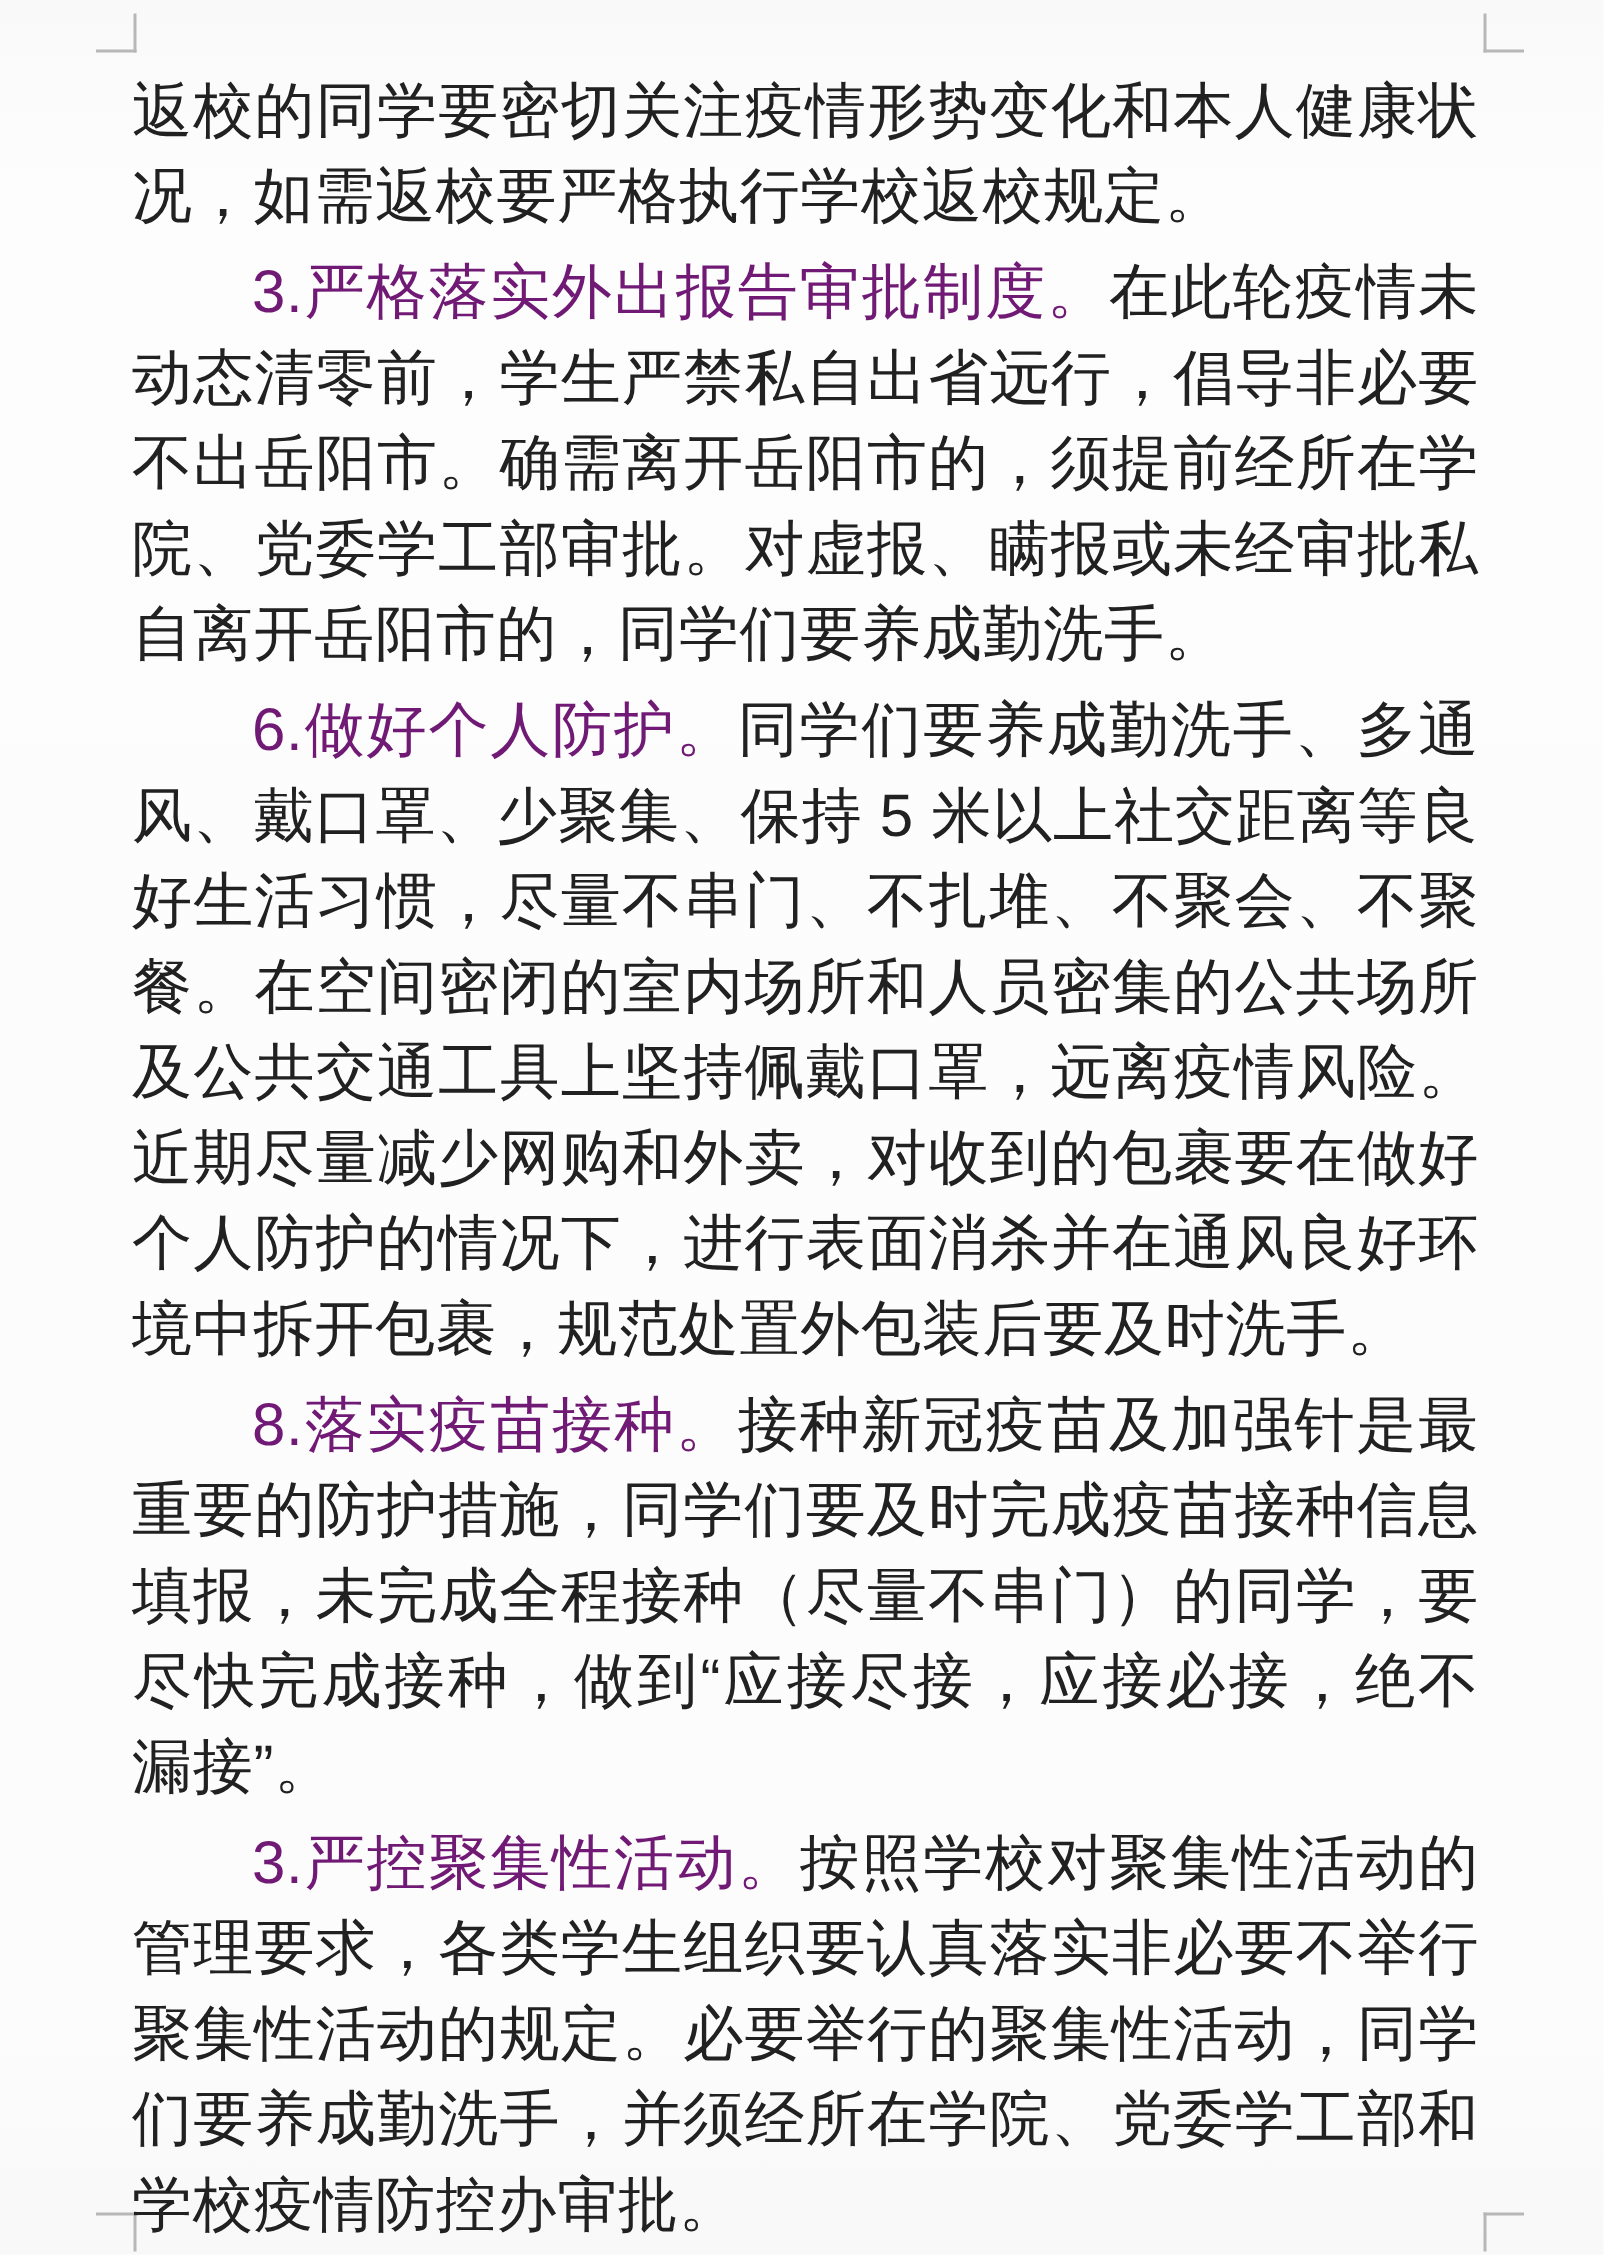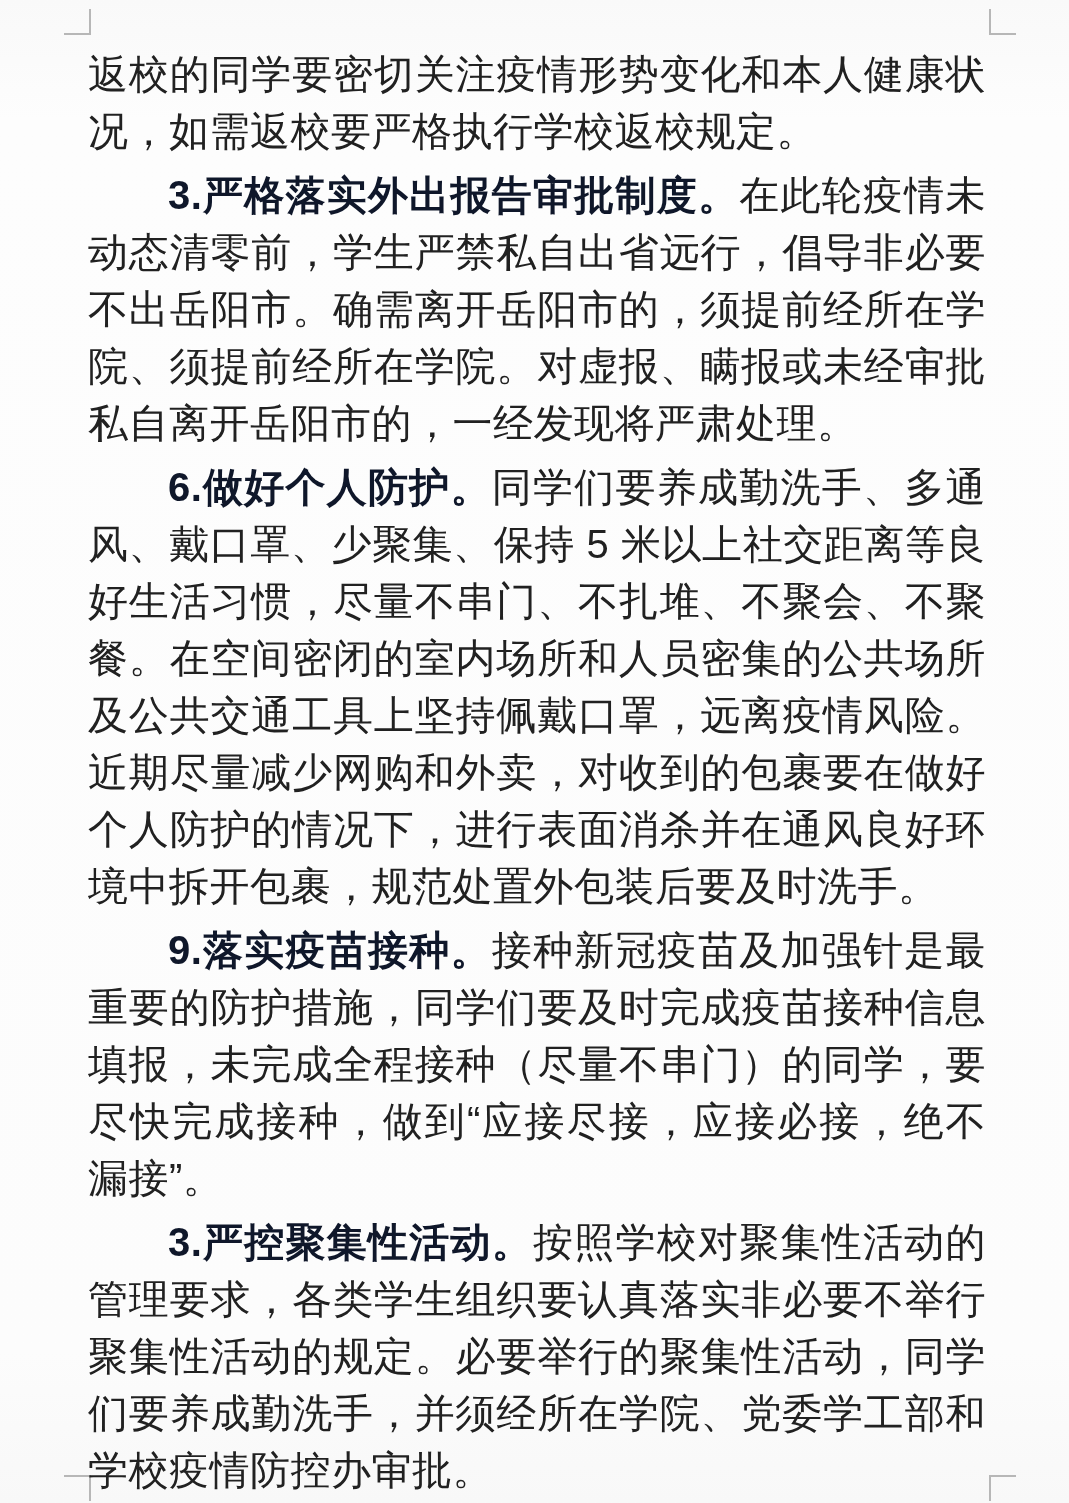--- a/index.html
+++ b/index.html
@@ -45,40 +45,40 @@
   }
   .para {
     margin: 0;
     font-weight: 500;
   }
   .para.indent {
     text-indent: 2em;
     margin-top: 7px;
   }
   .para .heading {
-    color: #0f172a;
-    font-weight: 700;
+    color: #701a75;
+    font-weight: 400;
   }
 </style>
 </head>
 <body>
 
 <div class="page">
 
   <div class="mark tl"></div>
   <div class="mark tr"></div>
   <div class="mark bl"></div>
   <div class="mark br"></div>
 
   <div class="text-area">
 
     <p class="para"><span>返校的同学要密切关注疫情形势变化和本人健康状况，如需返校要严格执行学校返校规定。</span></p>
 
-    <p class="para indent"><span class="heading">3.严格落实外出报告审批制度。</span><span>在此轮疫情未动态清零前，学生严禁私自出省远行，倡导非必要不出岳阳市。确需离开岳阳市的，须提前经所在学院、须提前经所在学院。对虚报、瞒报或未经审批私自离开岳阳市的，一经发现将严肃处理。</span></p>
+    <p class="para indent"><span class="heading">3.严格落实外出报告审批制度。</span><span>在此轮疫情未动态清零前，学生严禁私自出省远行，倡导非必要不出岳阳市。确需离开岳阳市的，须提前经所在学院、党委学工部审批。对虚报、瞒报或未经审批私自离开岳阳市的，同学们要养成勤洗手。</span></p>
 
     <p class="para indent"><span class="heading">6.做好个人防护。</span><span>同学们要养成勤洗手、多通风、戴口罩、少聚集、保持 5 米以上社交距离等良好生活习惯，尽量不串门、不扎堆、不聚会、不聚餐。在空间密闭的室内场所和人员密集的公共场所及公共交通工具上坚持佩戴口罩，远离疫情风险。近期尽量减少网购和外卖，对收到的包裹要在做好个人防护的情况下，进行表面消杀并在通风良好环境中拆开包裹，规范处置外包装后要及时洗手。</span></p>
 
-    <p class="para indent"><span class="heading">9.落实疫苗接种。</span><span>接种新冠疫苗及加强针是最重要的防护措施，同学们要及时完成疫苗接种信息填报，未完成全程接种（尽量不串门）的同学，要尽快完成接种，做到“应接尽接，应接必接，绝不漏接”。</span></p>
+    <p class="para indent"><span class="heading">8.落实疫苗接种。</span><span>接种新冠疫苗及加强针是最重要的防护措施，同学们要及时完成疫苗接种信息填报，未完成全程接种（尽量不串门）的同学，要尽快完成接种，做到“应接尽接，应接必接，绝不漏接”。</span></p>
 
     <p class="para indent"><span class="heading">3.严控聚集性活动。</span><span>按照学校对聚集性活动的管理要求，各类学生组织要认真落实非必要不举行聚集性活动的规定。必要举行的聚集性活动，同学们要养成勤洗手，并须经所在学院、党委学工部和学校疫情防控办审批。</span></p>
 
   </div>
 </div>
 
 </body></html>

